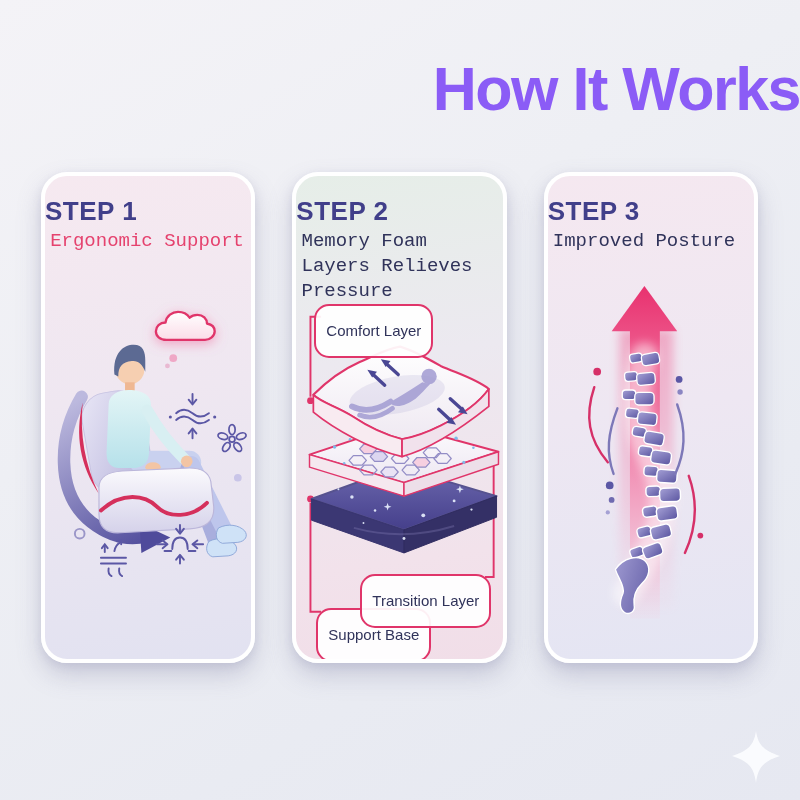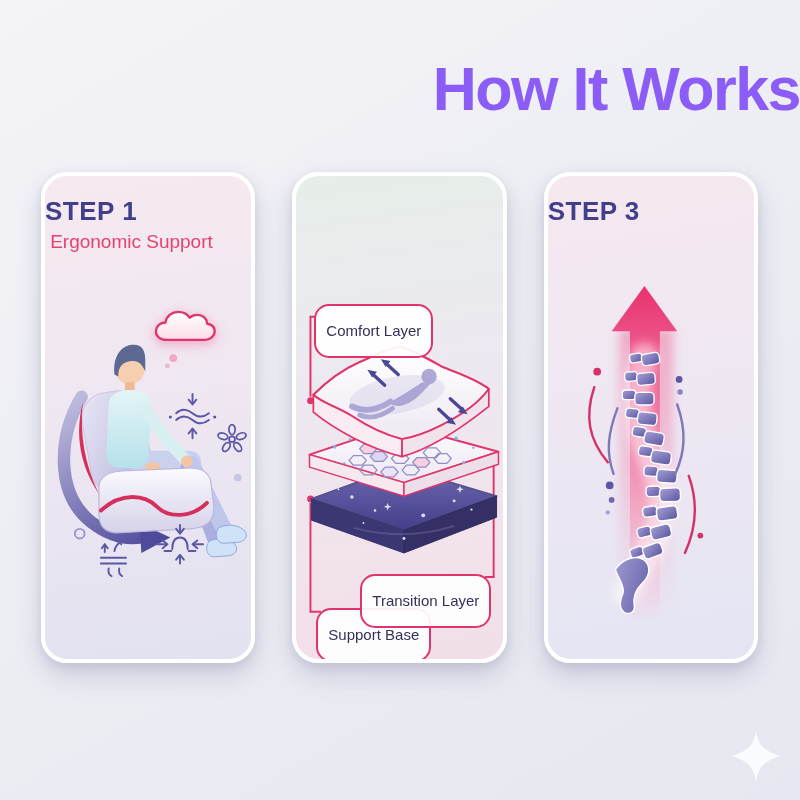--- a/index.html
+++ b/index.html
@@ -17,21 +17,21 @@
     position:relative;flex:1;height:491px;border-radius:26px;
     border:4px solid #FFFFFF;box-sizing:border-box;
     box-shadow:0 12px 24px rgba(110,112,150,.28),0 3px 8px rgba(120,120,160,.14);
     overflow:hidden;
   }
   .card-1{background:linear-gradient(172deg,#F6E9F0 0%,#EFE7F1 45%,#E2E2F1 100%);}
   .card-2{background:linear-gradient(172deg,#E6EEE8 0%,#ECE9F0 38%,#F2E2EB 78%,#F1DEE8 100%);}
   .card-3{background:linear-gradient(172deg,#F5E8F0 0%,#EEE7F2 48%,#E4E5F3 100%);}
   .card-header{position:relative;z-index:3;padding-top:20px;text-align:left;}
   .step-label{font-size:26px;font-weight:bold;letter-spacing:.5px;color:#413F8A;line-height:30px;}
-  .step-subtitle{font-size:19px;line-height:25px;margin:3px auto 0;max-width:196px;color:#30335A;}
+  .step-subtitle{font-size:19px;line-height:25px;margin:3px auto 0;max-width:196px;color:#30335A;font-family:Liberation Mono, monospace;}
   .step-subtitle.pink{color:#E5426E;}
   .illu{position:absolute;left:0;top:0;width:100%;height:100%;z-index:1;}
   .pill{
     position:absolute;z-index:4;font-size:15px;color:#30335A;line-height:22px;
     background:rgba(255,255,255,.93);border:2px solid #E0356A;border-radius:15px;
     padding:14px 10px;white-space:nowrap;
   }
   .pill-comfort{left:18px;top:128px;}
   .pill-transition{left:64px;top:398px;}
   .pill-support{left:20px;top:432px;}
@@ -260,20 +260,24 @@
           <path d="M160,226 L172,237"></path>
             <polygon points="178,242 168,240 173,234" fill="#4A4794" stroke="none"></polygon>
         </g>
       </g>
     </svg>
 
     <div class="pill pill-comfort">Comfort Layer</div>
     <div class="pill pill-support">Support Base</div>
     <div class="pill pill-transition">Transition Layer</div>
 
+    <div class="card-header">
+      <div class="step-label">STEP 2</div>
+      <div class="step-subtitle">Memory Foam Layers Relieves Pressure</div>
+    </div>
   </section>
 
   <section class="card card-3">
     <svg class="illu" viewBox="0 0 214 491">
       <defs>
         <linearGradient id="arrowPink" gradientUnits="userSpaceOnUse" x1="0" y1="105" x2="0" y2="470">
           <stop offset="0" stop-color="#E82F6D"></stop>
           <stop offset=".18" stop-color="#ED568A"></stop>
           <stop offset=".4" stop-color="#F078A3"></stop>
           <stop offset=".62" stop-color="#F2A3C2"></stop>
@@ -324,19 +328,20 @@
         <circle cx="62" cy="344" r="2.2" fill="#A5A1D4" stroke="none"></circle>
         <circle cx="136" cy="206" r="3.5" fill="#5B57A5" stroke="none"></circle>
         <circle cx="137" cy="219" r="2.8" fill="#8A85C2" stroke="none"></circle>
         <path d="M134,232 C144,260 142,282 132,304" stroke="#7D78B8"></path>
         <path d="M146,306 C156,334 154,360 142,386" stroke="#D63068"></path>
         <circle cx="158" cy="368" r="3" fill="#D63068" stroke="none"></circle>
       </g>
     </svg>
     <div class="card-header">
       <div class="step-label">STEP 3</div>
+      <div class="step-subtitle">Improved Posture</div>
     </div>
   </section>
 </div>
 
 <svg class="sparkle" width="52" height="56" viewBox="0 0 52 56">
   <path d="M26,2 C28,16 34,22 50,27 C34,32 28,38 26,54 C24,38 18,32 2,27 C18,22 24,16 26,2 Z" fill="#FBFCFE" opacity=".95"></path>
 </svg>
 
 </body></html>

